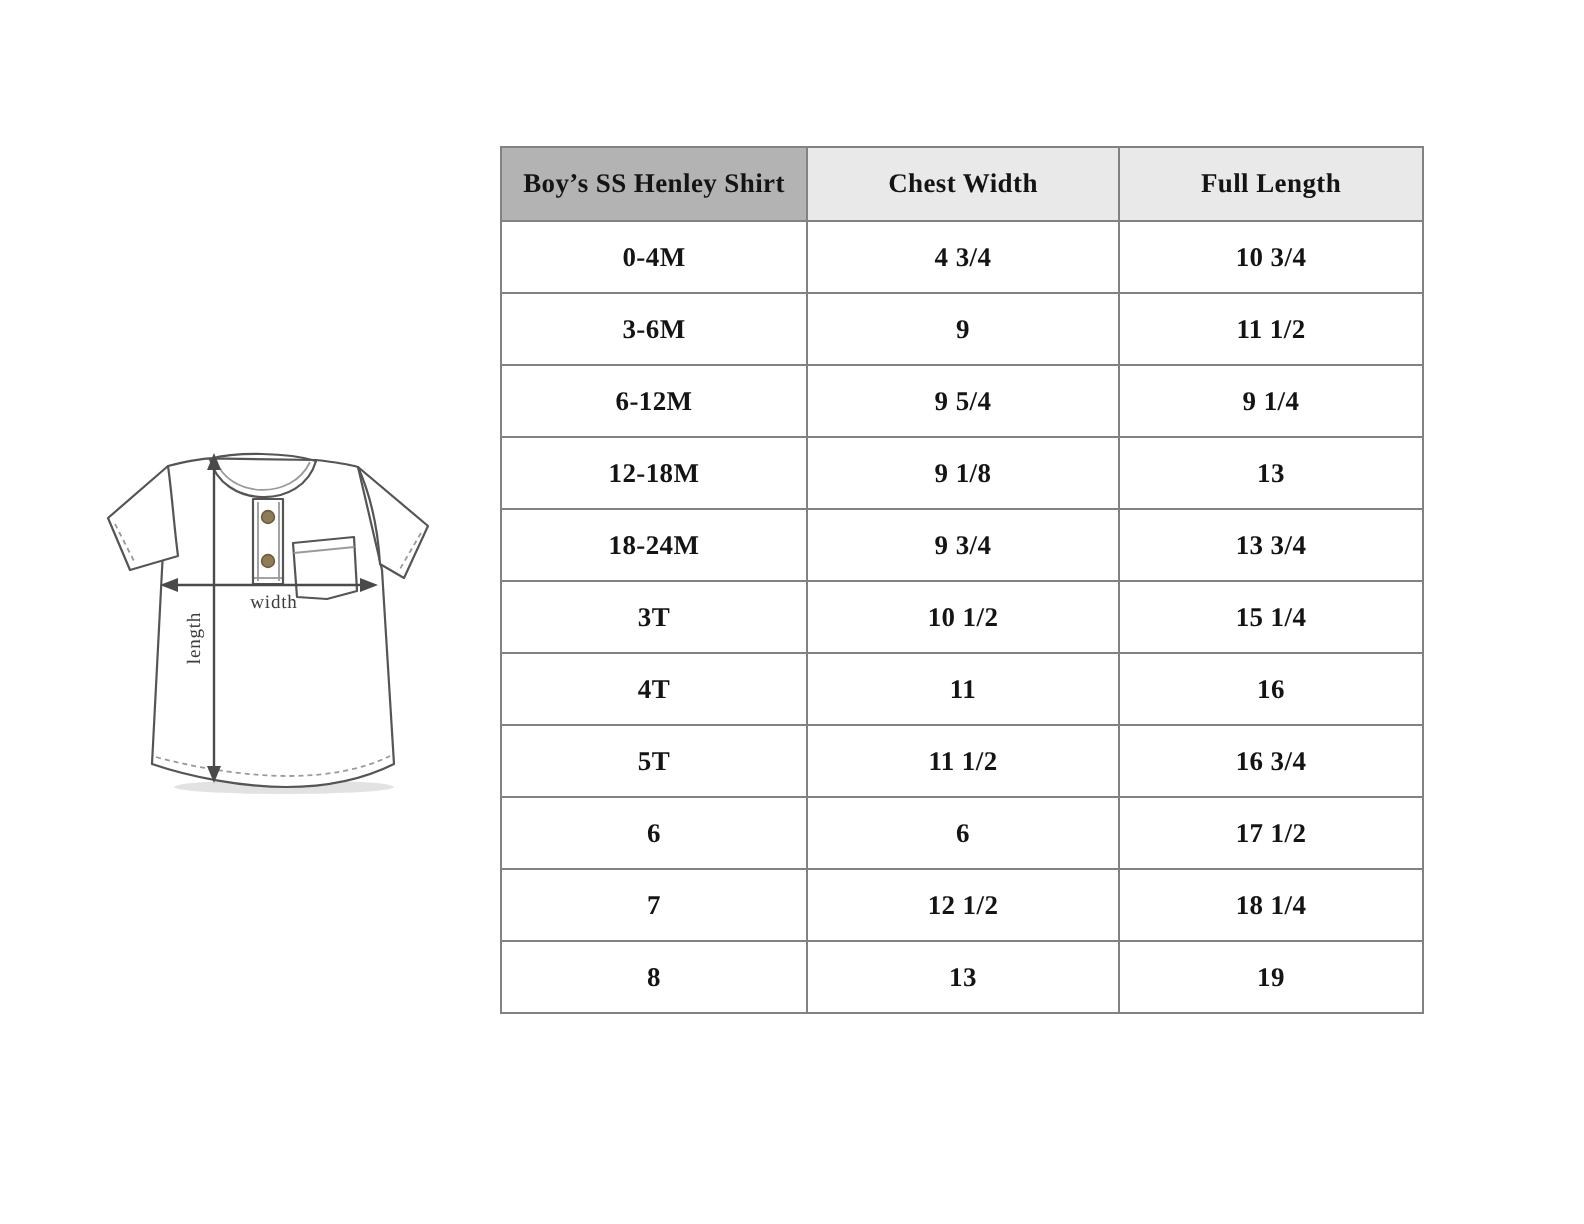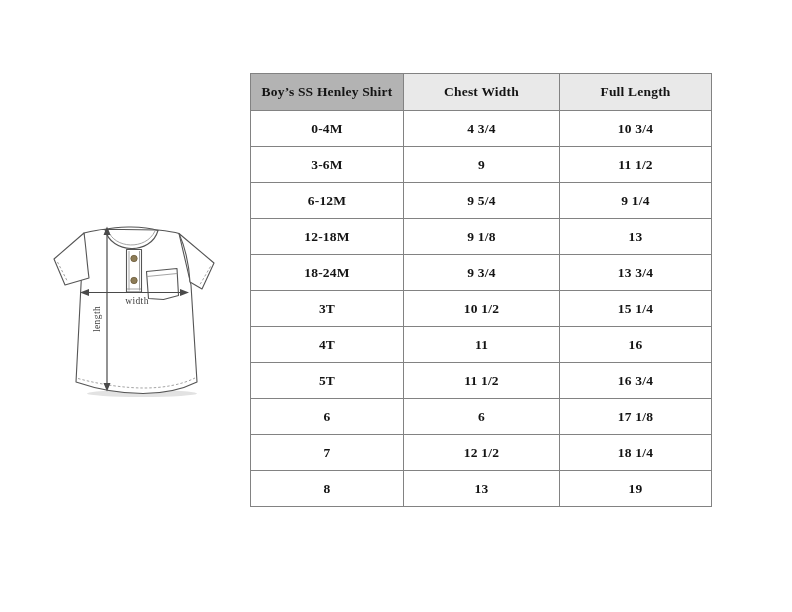--- a/index.html
+++ b/index.html
@@ -182,21 +182,21 @@
         <td>16</td>
       </tr>
       <tr>
         <td>5T</td>
         <td>11 1/2</td>
         <td>16 3/4</td>
       </tr>
       <tr>
         <td>6</td>
         <td>6</td>
-        <td>17 1/8</td>
+        <td>17 1/2</td>
       </tr>
       <tr>
         <td>7</td>
         <td>12 1/2</td>
         <td>18 1/4</td>
       </tr>
       <tr>
         <td>8</td>
         <td>13</td>
         <td>19</td>

